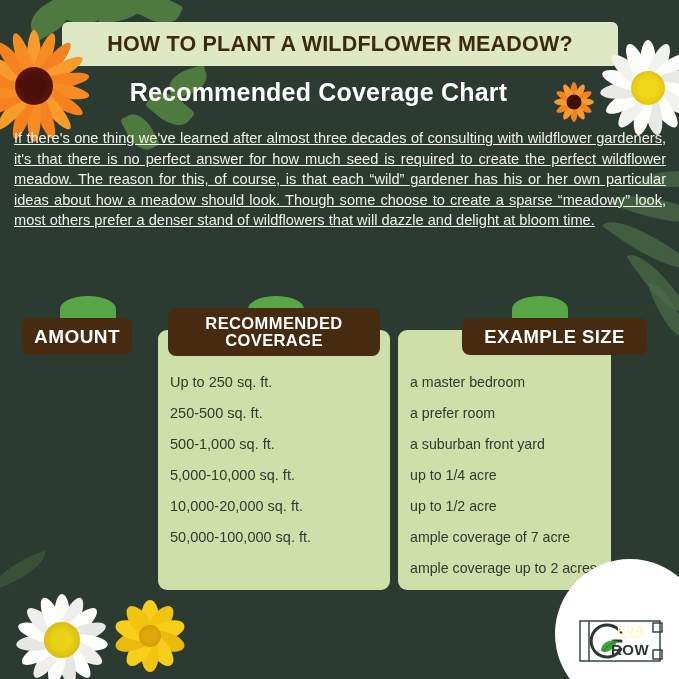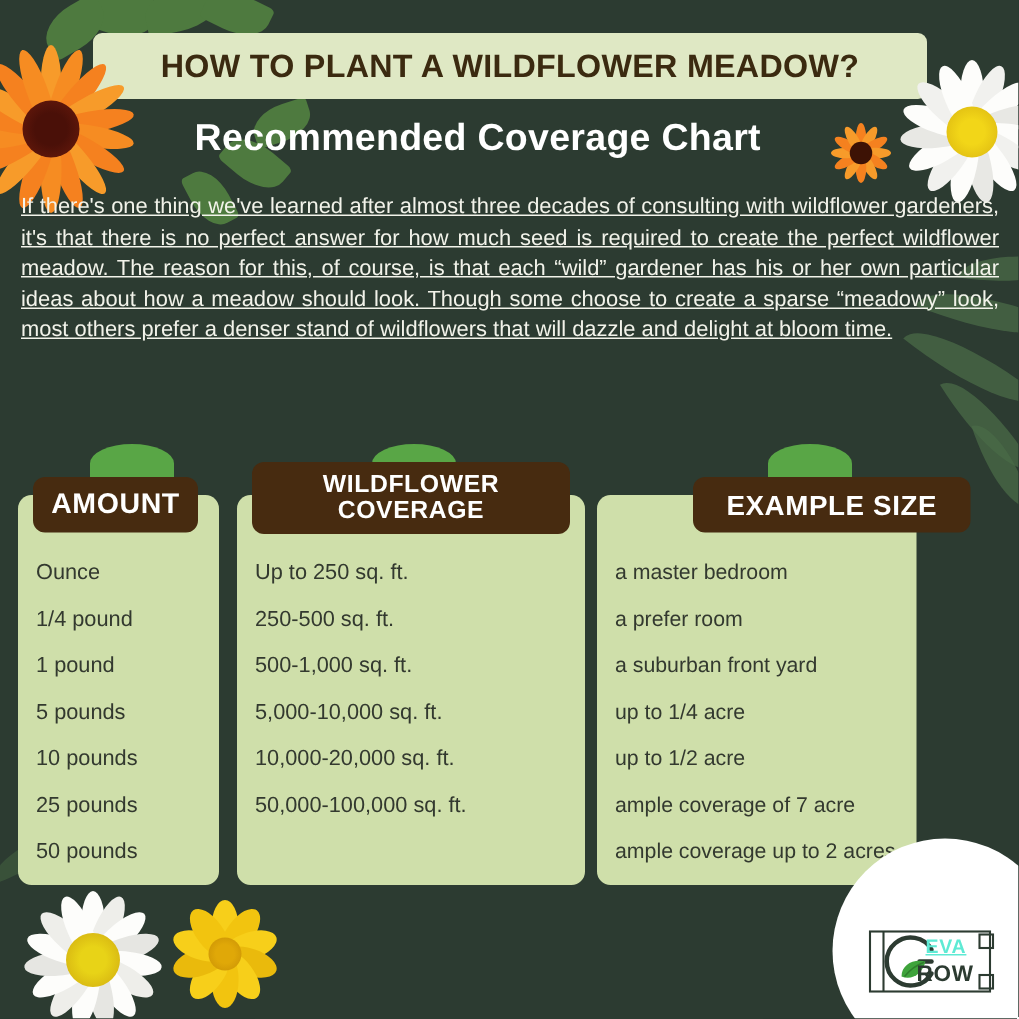--- a/index.html
+++ b/index.html
@@ -161,21 +161,21 @@
     right: 10px;
     bottom: 14px;
     width: 92px;
     height: 48px;
   }
   .logo-text-eva {
     position: absolute;
     left: 40px; top: 6px;
     font-size: 13px;
     font-weight: bold;
-    color: #5eead4;
+    color: #fef9c3;
     letter-spacing: .5px;
     text-decoration: underline;
   }
   .logo-text-grow {
     position: absolute;
     left: 34px; top: 24px;
     font-size: 15px;
     font-weight: bold;
     color: #2c3b31;
     letter-spacing: .5px;
@@ -273,31 +273,20 @@
       <div class="petal" style="width:7px;height:20px;background:#f5811f;transform:translate(-50%,-100%) rotate(240deg);"></div>
       <div class="petal" style="width:7px;height:20px;background:#f79b2a;transform:translate(-50%,-100%) rotate(270deg);"></div>
       <div class="petal" style="width:7px;height:20px;background:#f5811f;transform:translate(-50%,-100%) rotate(300deg);"></div>
       <div class="petal" style="width:7px;height:20px;background:#f79b2a;transform:translate(-50%,-100%) rotate(330deg);"></div>
     </div>
     <div class="core" style="width:15px;height:15px;background:#3d1205;"></div>
   </div>
 
   <div class="para" id="para1">If there's one thing we've learned after almost three decades of consulting with wildflower gardeners, it's that there is no perfect answer for how much seed is required to create the perfect wildflower meadow. The reason for this, of course, is that each “wild” gardener has his or her own particular ideas about how a meadow should look. Though some choose to create a sparse “meadowy” look, most others prefer a denser stand of wildflowers that will dazzle and delight at bloom time.</div>
 
-  <div class="col" id="col0">
-    <div class="col-rows">
-      <div class="cell">Ounce</div>
-      <div class="cell">1/4 pound</div>
-      <div class="cell">1 pound</div>
-      <div class="cell">5 pounds</div>
-      <div class="cell">10 pounds</div>
-      <div class="cell">25 pounds</div>
-      <div class="cell">50 pounds</div>
-    </div>
-  </div>
 
   <div class="col" id="col1">
     <div class="col-rows">
       <div class="cell">Up to 250 sq. ft.</div>
       <div class="cell">250-500 sq. ft.</div>
       <div class="cell">500-1,000 sq. ft.</div>
       <div class="cell">5,000-10,000 sq. ft.</div>
       <div class="cell">10,000-20,000 sq. ft.</div>
       <div class="cell">50,000-100,000 sq. ft.</div>
     </div>
@@ -313,21 +302,21 @@
       <div class="cell">ample coverage of 7 acre</div>
       <div class="cell">ample coverage up to 2 acres</div>
     </div>
   </div>
 
   <div class="semi" id="semi0"></div>
   <div class="semi" id="semi1"></div>
   <div class="semi" id="semi2"></div>
 
   <div class="badge" id="badge0">AMOUNT</div>
-  <div class="badge" id="badge1">WILDFLOWER COVERAGE</div>
+  <div class="badge" id="badge1">RECOMMENDED COVERAGE</div>
   <div class="badge" id="badge2">EXAMPLE SIZE</div>
 
   <div class="flower" style="left:4px;top:582px;width:116px;height:116px;">
     <div class="petals">
       <div class="petal" style="width:16px;height:46px;background:#fdfdfb;transform:translate(-50%,-100%) rotate(0deg);"></div>
       <div class="petal" style="width:16px;height:46px;background:#eeeeea;transform:translate(-50%,-100%) rotate(24deg);"></div>
       <div class="petal" style="width:16px;height:46px;background:#fdfdfb;transform:translate(-50%,-100%) rotate(48deg);"></div>
       <div class="petal" style="width:16px;height:46px;background:#e6e6e2;transform:translate(-50%,-100%) rotate(72deg);"></div>
       <div class="petal" style="width:16px;height:46px;background:#fdfdfb;transform:translate(-50%,-100%) rotate(96deg);"></div>
       <div class="petal" style="width:16px;height:46px;background:#eeeeea;transform:translate(-50%,-100%) rotate(120deg);"></div>

